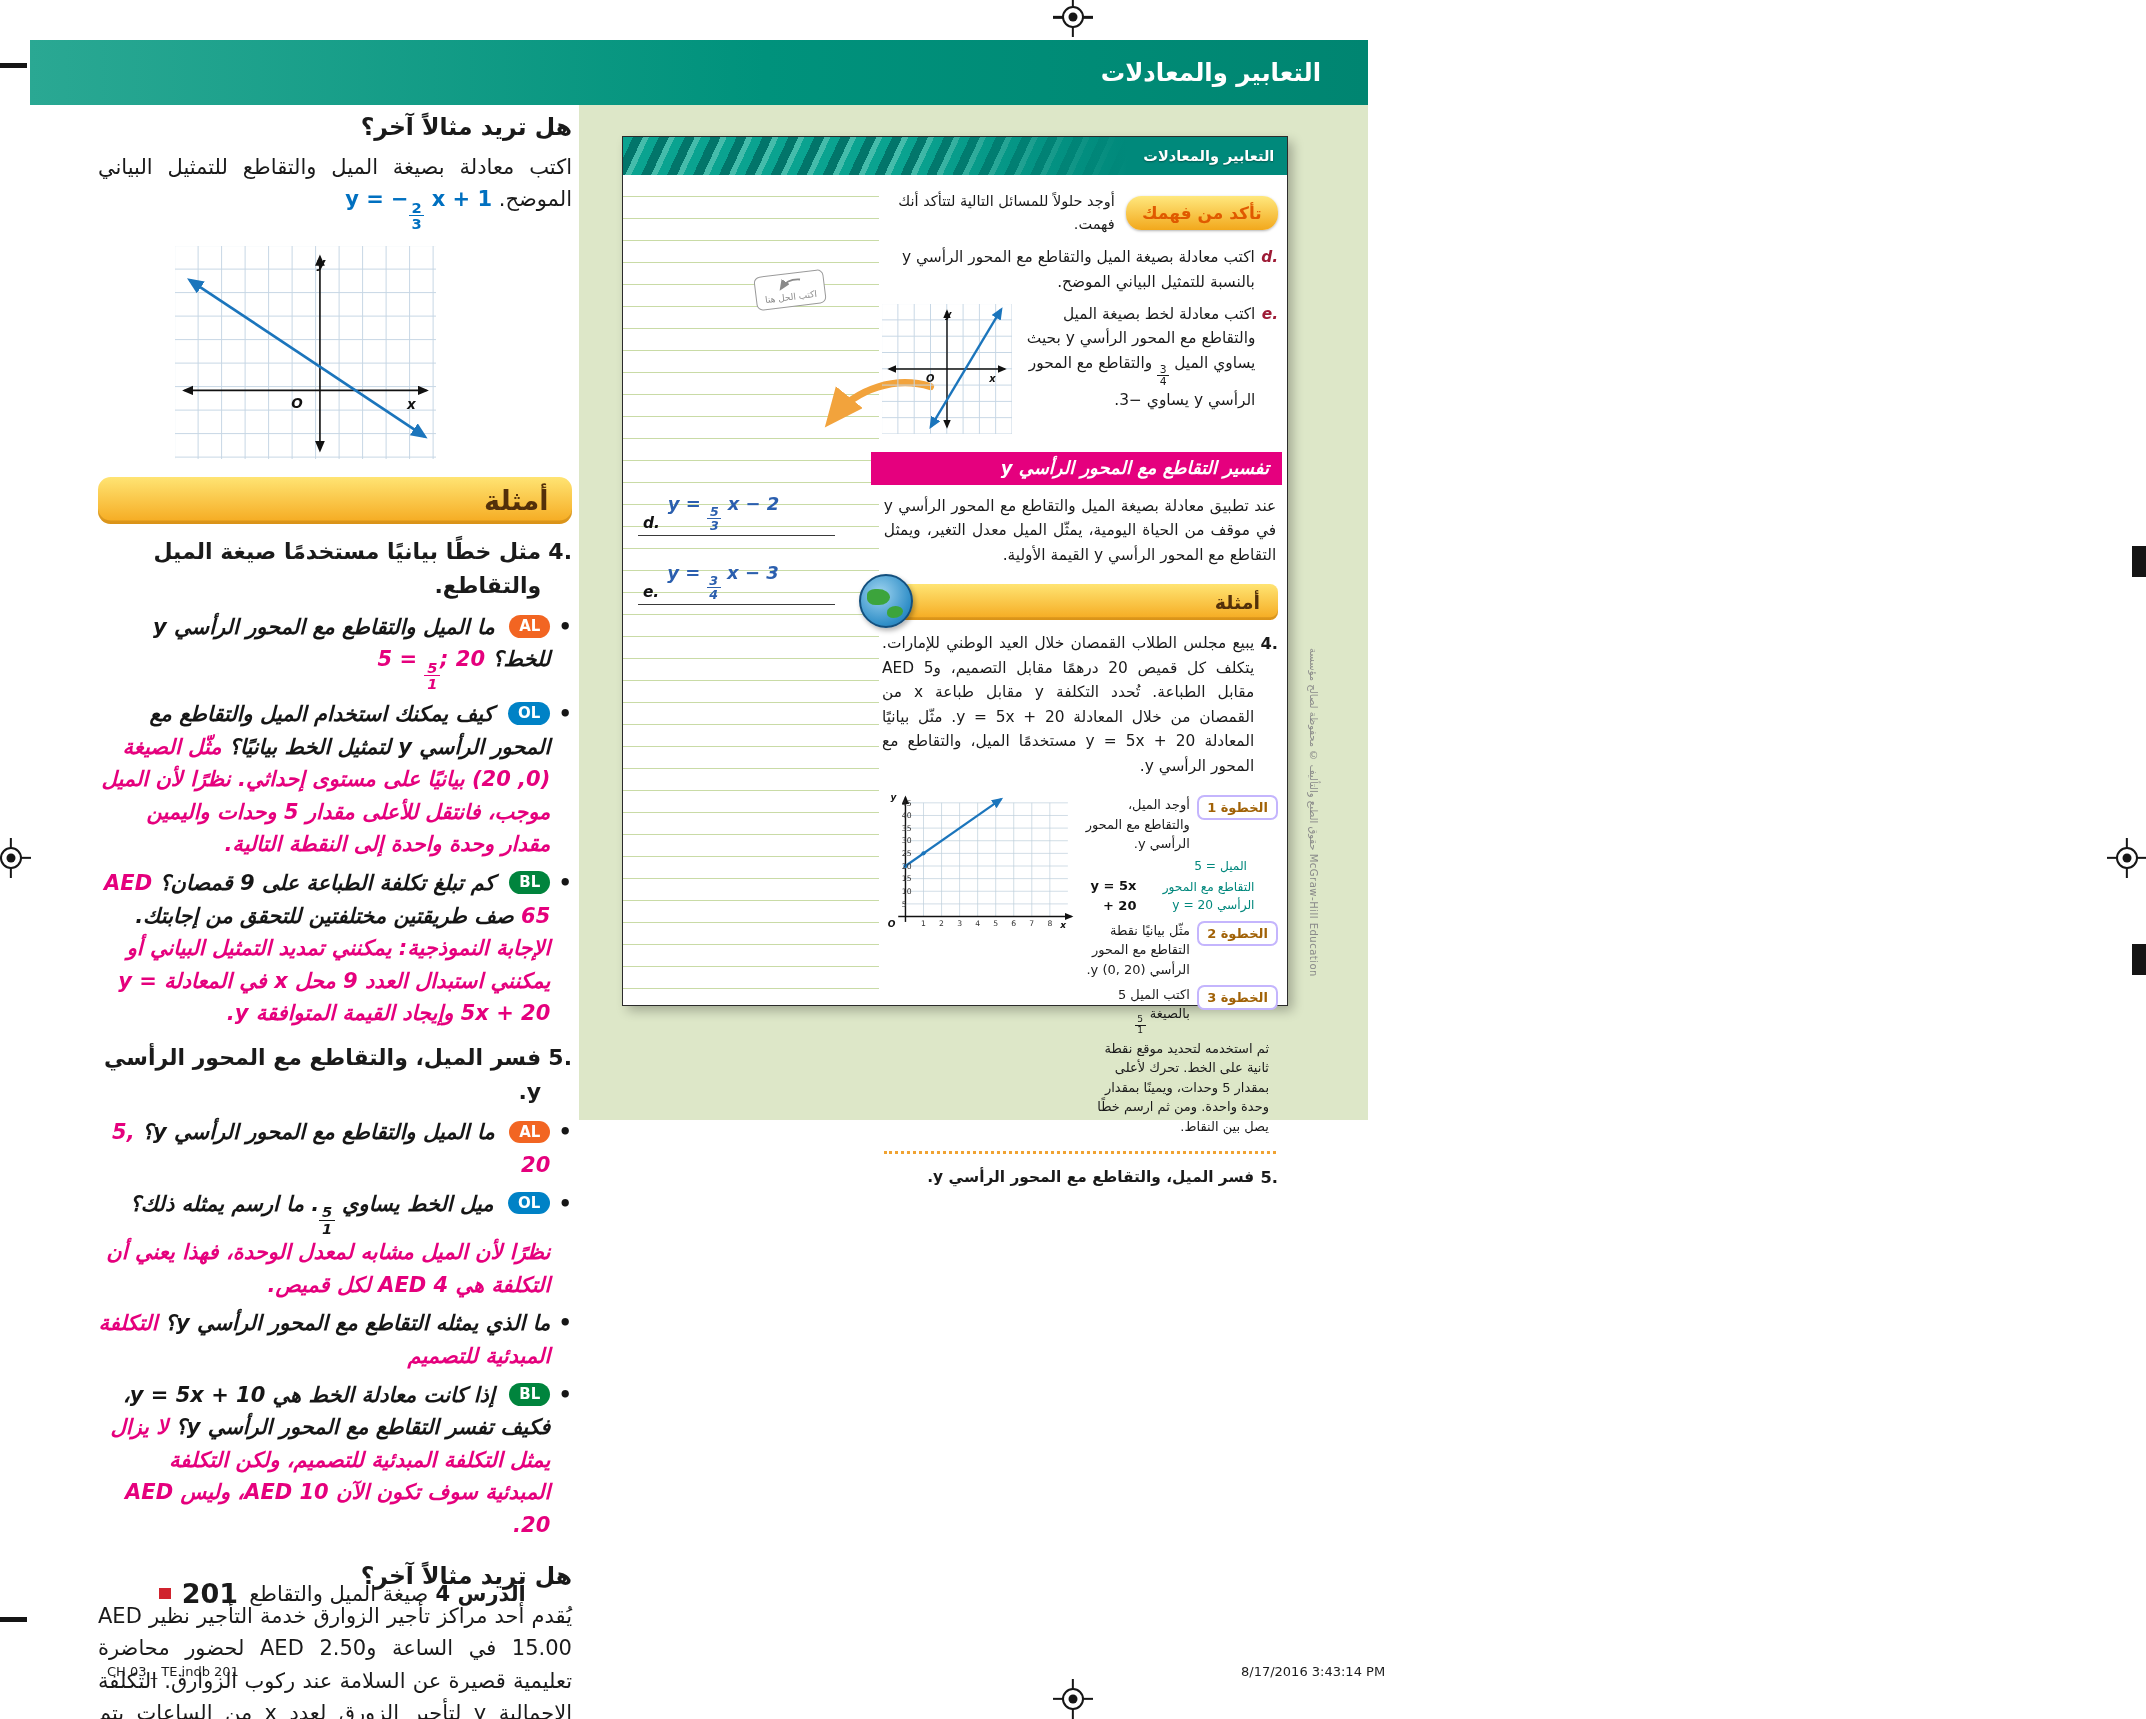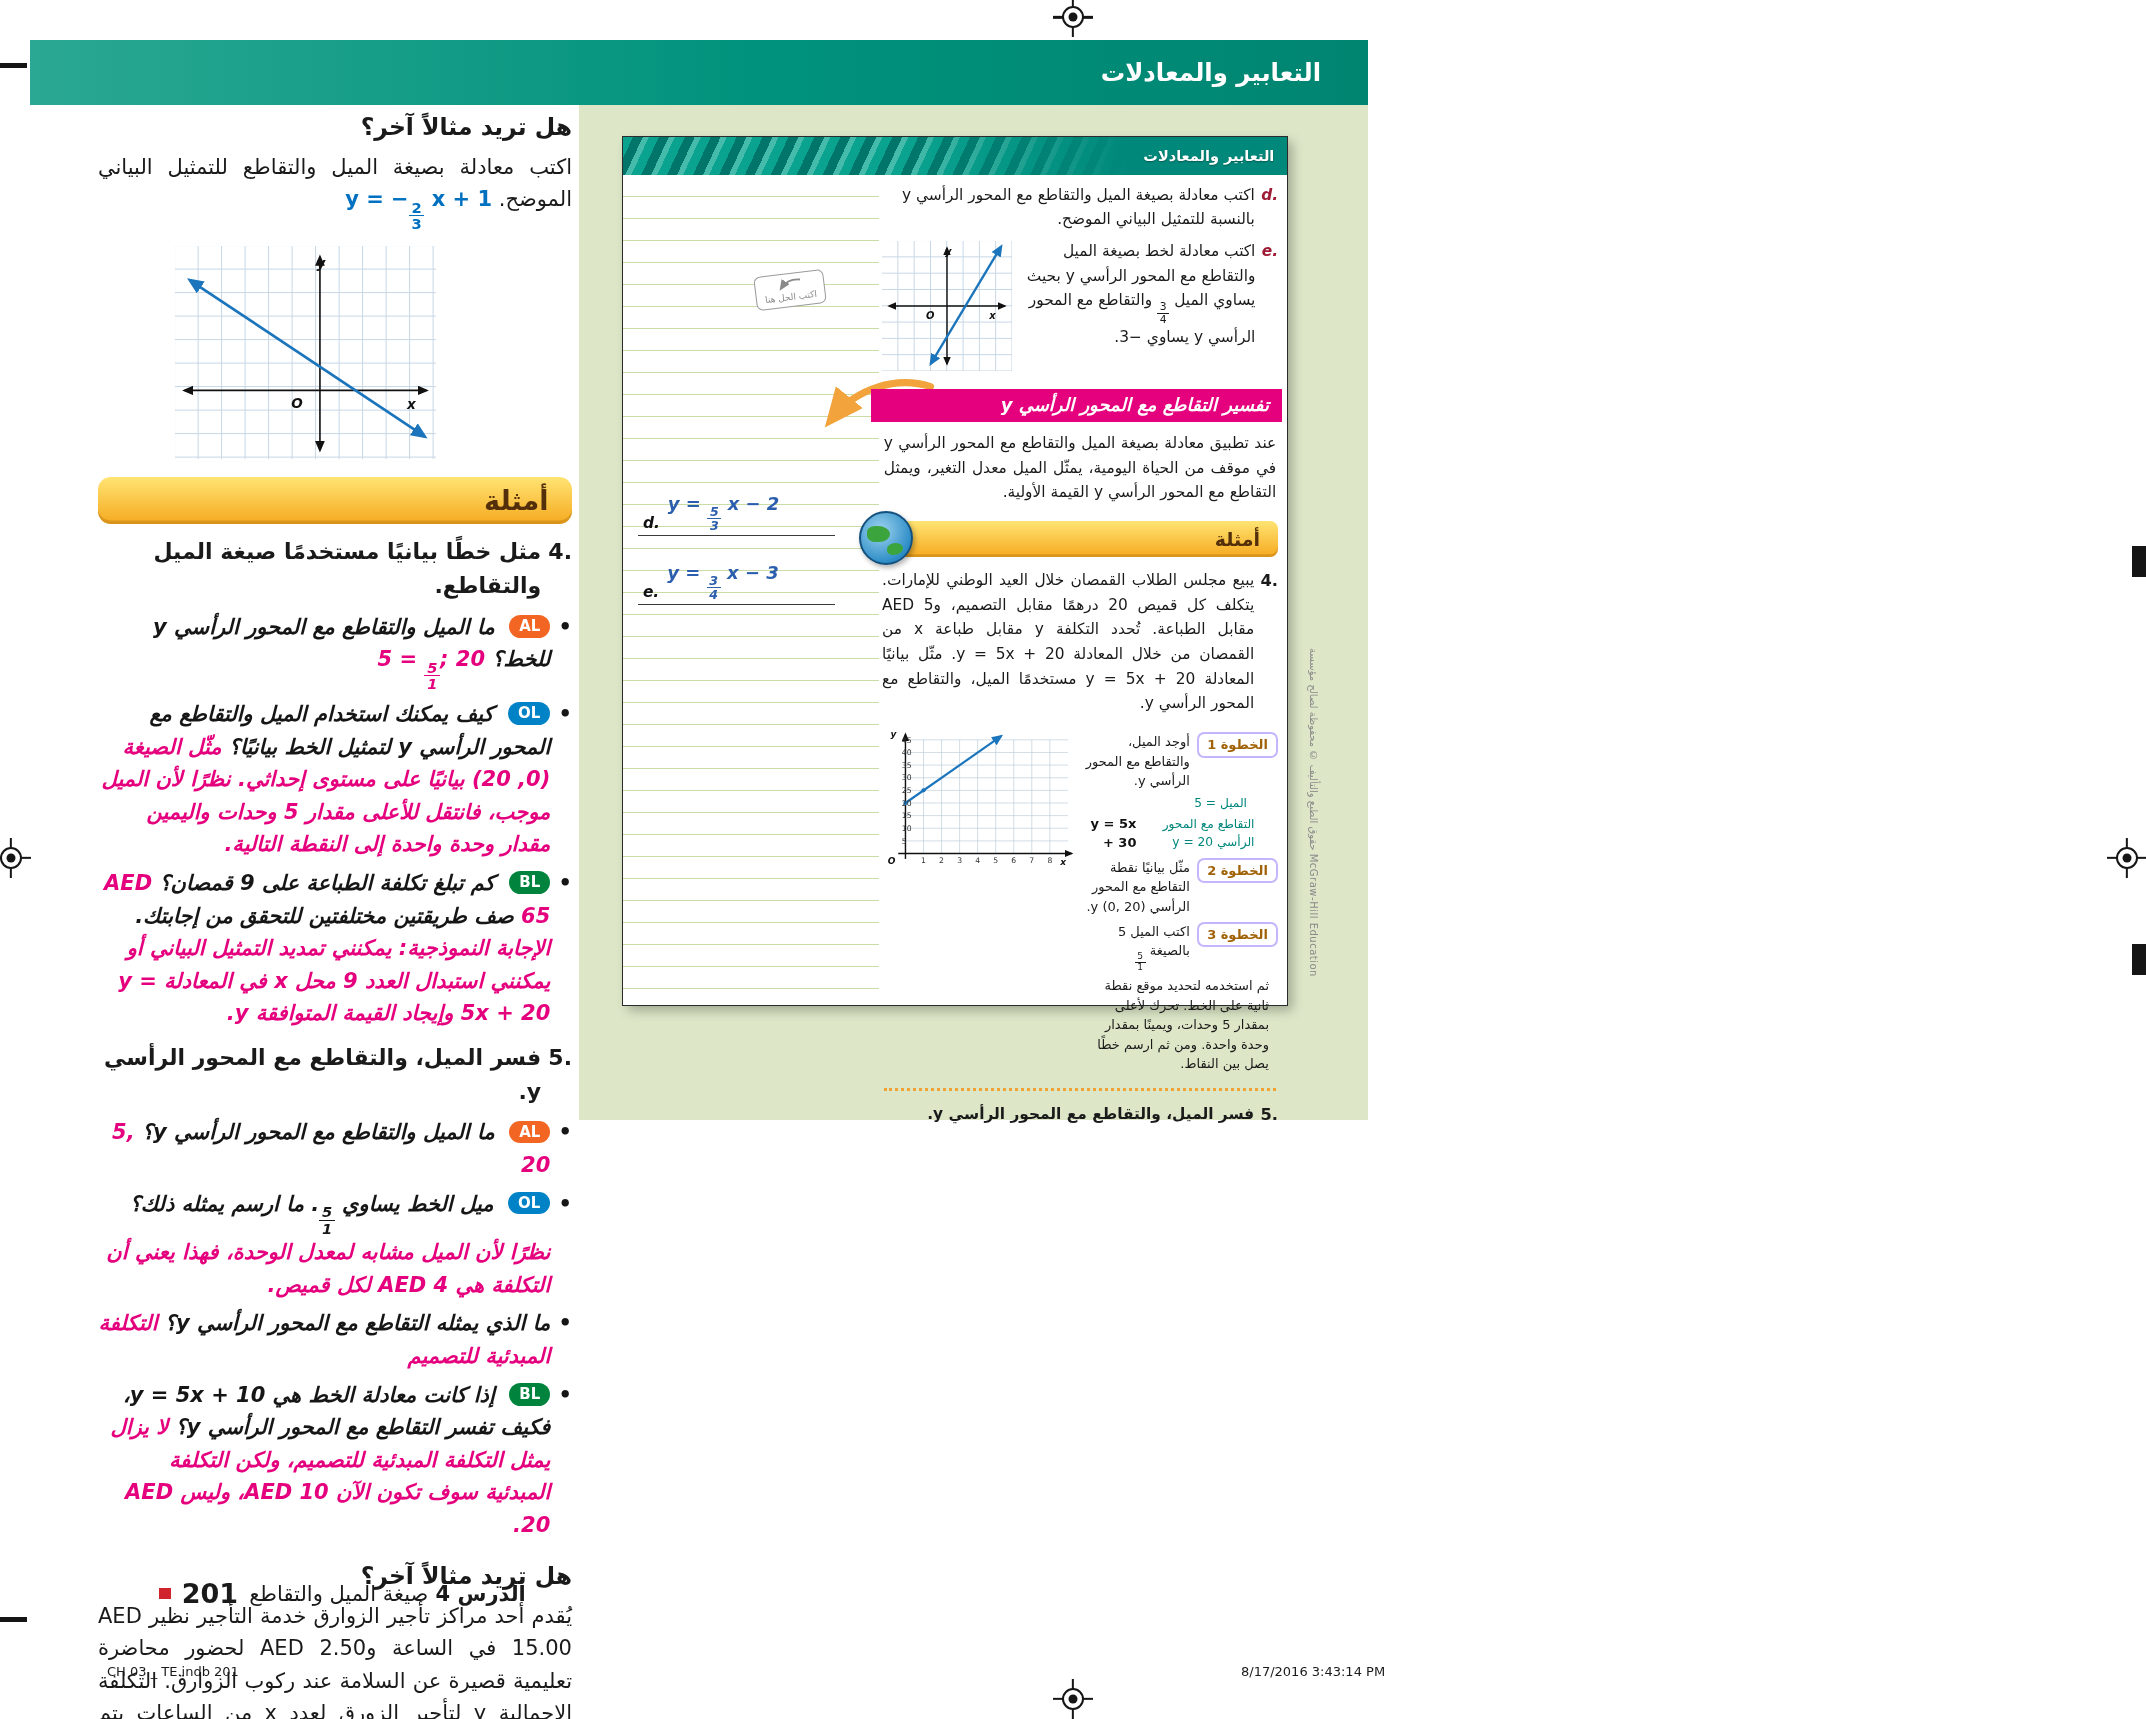--- a/index.html
+++ b/index.html
@@ -336,20 +336,24 @@
         <defs>
             <marker id="mad" viewBox="0 0 10 10" markerWidth="6" markerHeight="6" refX="6" refY="4" orient="auto">
               <path d="M0,0L9,4L0,8Z" fill="#f2a33c"></path>
             </marker>
           </defs>
         <path d="M122,14 C84,2 40,16 14,48" fill="none" stroke="#f2a33c" stroke-width="8" stroke-linecap="round" marker-end="url(#mad)"></path>
       </svg>
 
       <div class="sp-content" data-name="student-content-column">
 
+        <div class="check-row" data-name="check-understanding-row">
+          <div class="check-pill" data-name="check-understanding-label">تأكد من فهمك</div>
+          <div class="check-intro" data-name="check-understanding-intro">أوجد حلولاً للمسائل التالية لتتأكد أنك فهمت.</div>
+        </div>
 
         <div class="sp-item" data-name="problem-d">
           <span class="mk" data-name="problem-marker">d.</span>
           <span data-name="problem-text">اكتب معادلة بصيغة الميل والتقاطع مع المحور الرأسي y بالنسبة للتمثيل البياني الموضح.</span>
         </div>
 
         <div class="e-row" data-name="problem-e-row">
           <div class="sp-item" style="flex:1" data-name="problem-e">
             <span class="mk" data-name="problem-marker">e.</span>
             <span data-name="problem-text"><span>اكتب معادلة لخط بصيغة الميل والتقاطع مع المحور الرأسي y بحيث يساوي الميل </span><span class="frac ltr" data-name="fraction">
@@ -395,21 +399,21 @@
         <div class="work-row" data-name="example-work-row">
 
           <div class="steps" data-name="solution-steps">
             <div class="step-row" data-name="step-1">
               <span class="step-box" data-name="step-1-label">الخطوة 1</span>
               <span data-name="step-1-text">أوجد الميل، والتقاطع مع المحور الرأسي y.</span>
             </div>
             <div class="teal slope-note" data-name="slope-annotation">الميل = 5</div>
             <div class="step1-eqrow" data-name="intercept-annotation-row">
               <span class="teal" data-name="intercept-annotation">التقاطع مع المحور الرأسي y = 20</span>
-              <span class="blk" data-name="equation">y = 5x + 30</span>
+              <span class="blk" data-name="equation">y = 5x + 20</span>
             </div>
             <div class="step-row" data-name="step-2">
               <span class="step-box" data-name="step-2-label">الخطوة 2</span>
               <span data-name="step-2-text">مثّل بيانيًا نقطة التقاطع مع المحور الرأسي y (0, 20).</span>
             </div>
             <div class="step-row" data-name="step-3">
               <span class="step-box" data-name="step-3-label">الخطوة 3</span>
               <span data-name="step-3-text"><span>اكتب الميل 5 بالصيغة </span><span class="frac ltr" data-name="fraction">
                     <span class="fnum">5</span>
                     <span class="fden">1</span>

